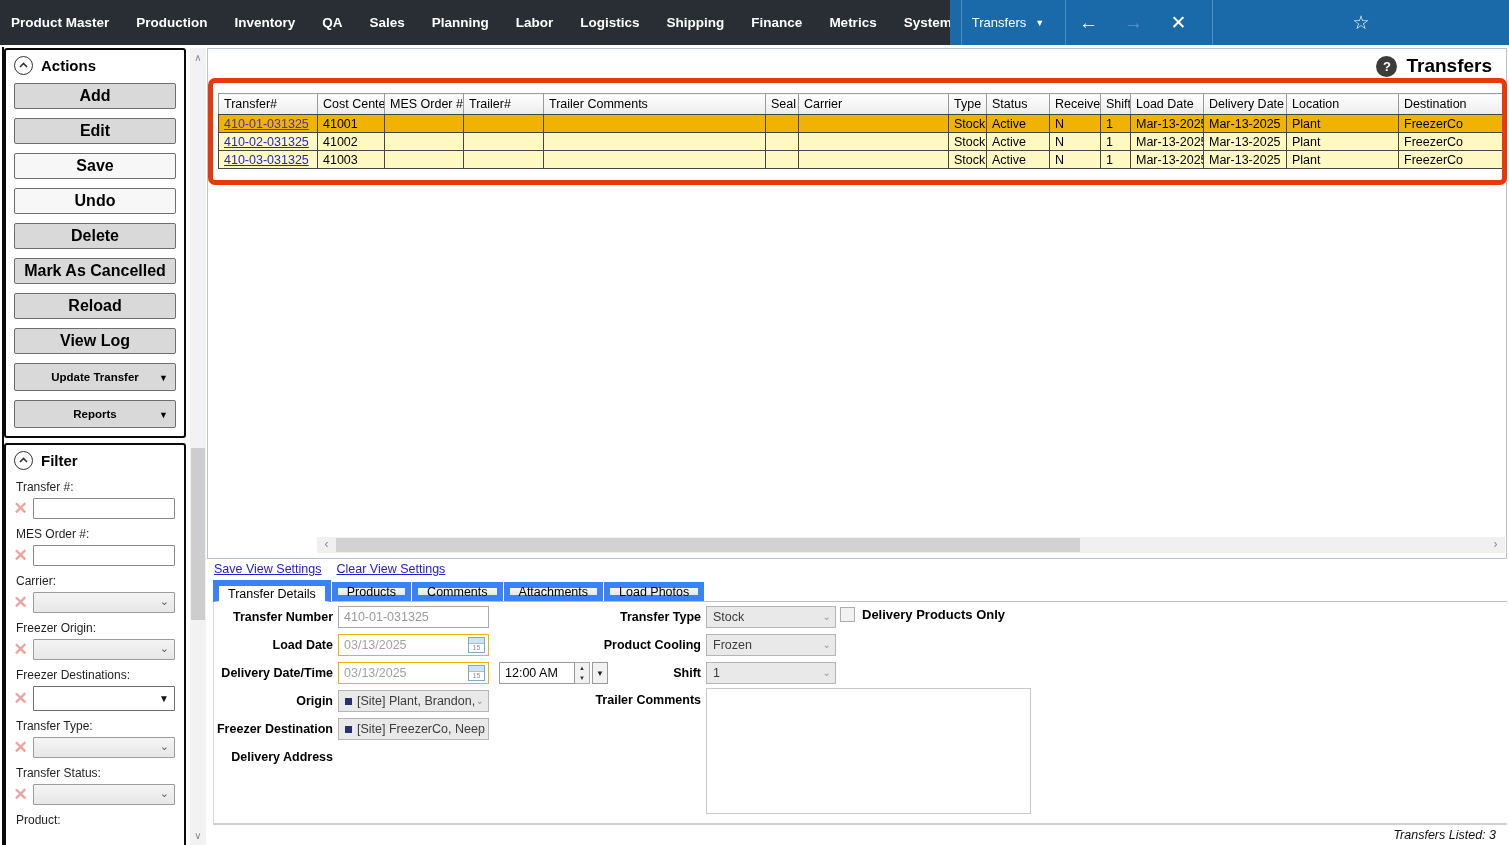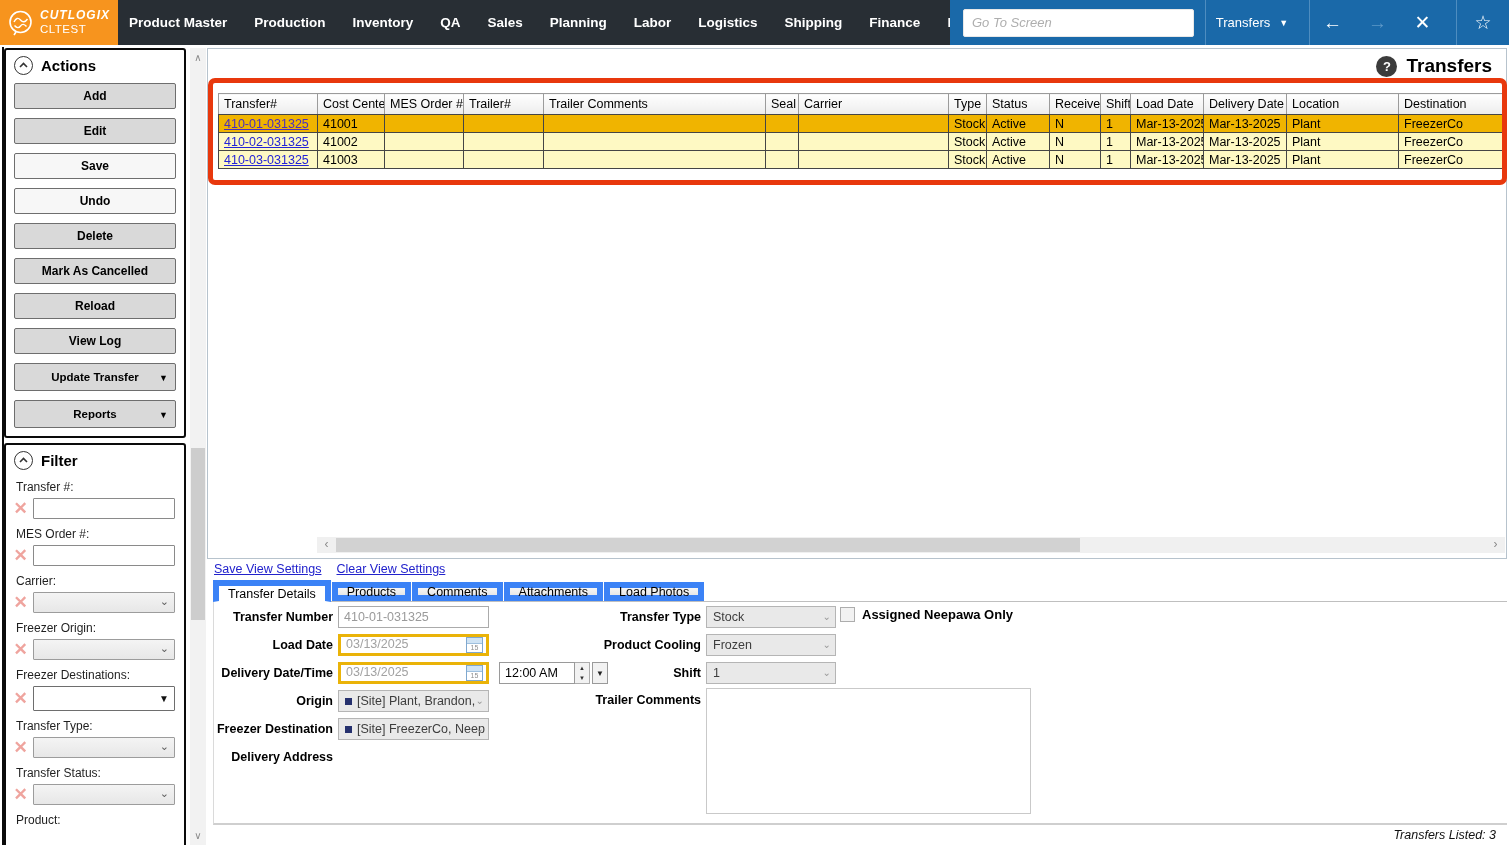--- a/index.html
+++ b/index.html
@@ -28,21 +28,21 @@
 
   
   .side-edge { position:absolute; left:2px; top:47px; width:2px; height:798px; background:#0a0a0a; }
   .panel { position:absolute; left:4px; width:182px; background:#fff; border:2px solid #0a0a0a; border-radius:3px; }
   .panel-header { display:flex; align-items:center; gap:8px; padding:6px 8px 3px 8px; }
   .collapse-icon { width:19px; height:19px; border:1.6px solid #333; border-radius:50%; display:flex; align-items:center; justify-content:center; flex:none; cursor:pointer; }
   .panel-title { font-weight:bold; font-size:15px; }
   #actions-panel { top:48px; height:390px; }
   .btn-stack { padding:5px 8px 0 8px; }
   .act-btn { display:flex; align-items:center; justify-content:center; width:100%; height:26px; margin-bottom:9px;
-             background:#D9D9D9; border:1px solid #6e6e6e; border-radius:2px; font-weight:bold; font-size:12px; cursor:pointer; position:relative; }
+             background:#D9D9D9; border:1px solid #6e6e6e; border-radius:2px; font-weight:bold; font-size:16px; cursor:pointer; position:relative; }
   .act-btn.light { background:#F7F7F7; }
   .act-btn.drop { height:28px; font-size:11.5px; }
   .drop-caret { position:absolute; right:7px; top:9px; font-size:9px; }
   #filter-panel { top:443px; height:420px; }
   .f-label { display:block; margin:7px 0 4px 10px; font-size:12px; color:#1f1f1f; }
   .f-row { display:flex; align-items:center; gap:3px; padding:0 9px 1px 5px; }
   .clear-x { width:19px; flex:none; color:#EFA49E; font-size:17px; font-weight:bold; text-align:center; line-height:1; cursor:pointer; }
   .f-text { flex:1; height:21px; border:1px solid #8a8a8a; border-radius:1px; font-size:12px; padding:0 4px; min-width:0; font-family:"Liberation Sans",sans-serif; }
   .f-select { flex:1; height:21px; background:linear-gradient(#F4F4F4,#E7E7E7); border:1px solid #9c9c9c; border-radius:1px; position:relative; cursor:pointer; }
   .f-select .sel-caret { position:absolute; right:5px; top:2px; font-size:11px; color:#5d5d5d; }
@@ -83,22 +83,22 @@
   .tab { height:19px; margin-top:2px; margin-right:1px; padding:0 9px; display:flex; align-items:center;
          background:linear-gradient(#F6F6F6,#E7E7E7); border:6px solid #3b82f6; font-size:12.5px; cursor:pointer; }
   .tab.active { height:22px; margin-top:0; background:#fff; border-bottom:1px solid #fff; }
 
   .detail-box { position:absolute; left:213px; top:601px; width:1294px; height:224px; background:#fff;
                 border-top:1px solid #BFBFBF; border-left:1px solid #DADADA; border-bottom:2px solid #CFCFCF; }
   .lbl { position:absolute; left:0; width:119px; text-align:right; font-weight:bold; font-size:12.5px; white-space:nowrap; }
   .rlbl { position:absolute; left:355px; width:132px; text-align:right; font-weight:bold; font-size:12.5px; white-space:nowrap; }
   .dinput { position:absolute; height:22px; border:1px solid #ABABAB; color:#9A9A9A; font-size:12.5px; padding:0 5px;
             display:flex; align-items:center; background:#fff; }
-  .date-field { position:absolute; height:22px; border:3px solid #eab308; background:#fff; color:#A2A2A2; font-size:12.5px;
-                display:flex; padding:0 3px 0 5px; }
+  .date-field { position:absolute; height:22px; border:1px solid #eab308; background:#fff; color:#A2A2A2; font-size:12.5px;
+                display:flex; align-items:center; padding:0 3px 0 5px; }
   .date-field .dtext { flex:1; }
   .cal-icon { width:17px; height:16px; border:1px solid #7FA8CF; background:#fff; position:relative; font-size:7px; color:#8f8f8f;
               display:flex; align-items:flex-end; justify-content:center; line-height:1.2; }
   .cal-icon::before { content:""; position:absolute; top:0; left:0; right:0; height:5px; background:#CFE3F4; border-bottom:1px solid #9FC0DE; }
   .time-wrap { position:absolute; display:flex; align-items:stretch; }
   .time-box { width:76px; height:22px; border:1px solid #9A9A9A; background:#fff; font-size:12.5px; display:flex; align-items:center; padding-left:5px; }
   .spin { width:15px; height:22px; border:1px solid #ACACAC; border-left:none; display:flex; flex-direction:column; background:#F2F2F2; }
   .spin span { flex:1; font-size:6px; text-align:center; color:#333; line-height:10px; cursor:pointer; }
   .time-dd { width:16px; height:22px; border:1px solid #9A9A9A; background:#F2F2F2; margin-left:2px; font-size:8px; color:#222;
              display:flex; align-items:center; justify-content:center; cursor:pointer; }
@@ -115,48 +115,35 @@
   .chk-lbl { font-weight:bold; font-size:13px; }
 
   .status-bar { position:absolute; right:13px; top:828px; font-size:12.5px; font-style:italic; color:#111; }
 </style>
 </head>
 <body>
 
 <div class="app">
 
   <div class="topbar">
-    <div class="logo">
-      <svg width="27" height="27" viewBox="0 0 27 27">
-        <circle cx="13.5" cy="13" r="10.5" fill="none" stroke="#fff" stroke-width="1.6"></circle>
-        <path d="M7 13 q3 -6 6.5 -2 q3.5 4 7 -1" fill="none" stroke="#fff" stroke-width="1.4"></path>
-        <path d="M7.5 16.5 q3.5 4 6 0.5 q2.5 -3.5 6 0.5" fill="none" stroke="#fff" stroke-width="1.4"></path>
-        <path d="M9 23 l-2 3" stroke="#fff" stroke-width="1.6"></path>
-      </svg>
-      <div class="logo-text">
-        <div class="logo-line1">CUTLOGIX</div>
-        <div class="logo-line2">CLTEST</div>
-      </div>
-    </div>
     <nav class="nav-menu">
         <span class="nav-item">Product Master</span>
         <span class="nav-item">Production</span>
         <span class="nav-item">Inventory</span>
         <span class="nav-item">QA</span>
         <span class="nav-item">Sales</span>
         <span class="nav-item">Planning</span>
         <span class="nav-item">Labor</span>
         <span class="nav-item">Logistics</span>
         <span class="nav-item">Shipping</span>
         <span class="nav-item">Finance</span>
         <span class="nav-item">Metrics</span>
         <span class="nav-item">System</span>
       </nav>
     <div class="nav-right">
-      <input class="goto-input" placeholder="Go To Screen" style="">
       <div class="vdiv"></div>
       <div class="screen-select">
         <span>Transfers</span>
         <span class="screen-caret">▼</span>
       </div>
       <div class="vdiv"></div>
       <div class="icon-zone">
         <span class="nav-ico">←</span>
         <span class="nav-ico dim">→</span>
         <span class="nav-ico">✕</span>
@@ -430,21 +417,21 @@
     <span class="lbl" style="top:148px;">Delivery Address</span>
 
     <span class="rlbl" style="top:8px;">Transfer Type</span>
     <div class="dsel" style="left:492px; top:4px; width:130px;">
       <span>Stock</span>
       <span class="sel-caret">⌄</span>
     </div>
 
     <div class="chk-row">
       <span class="chk"></span>
-      <span class="chk-lbl">Assigned Neepawa Only</span>
+      <span class="chk-lbl">Delivery Products Only</span>
     </div>
 
     <span class="rlbl" style="top:36px;">Product Cooling</span>
     <div class="dsel" style="left:492px; top:32px; width:130px;">
       <span>Frozen</span>
       <span class="sel-caret">⌄</span>
     </div>
 
     <span class="rlbl" style="top:64px;">Shift</span>
     <div class="dsel" style="left:492px; top:60px; width:130px;">

